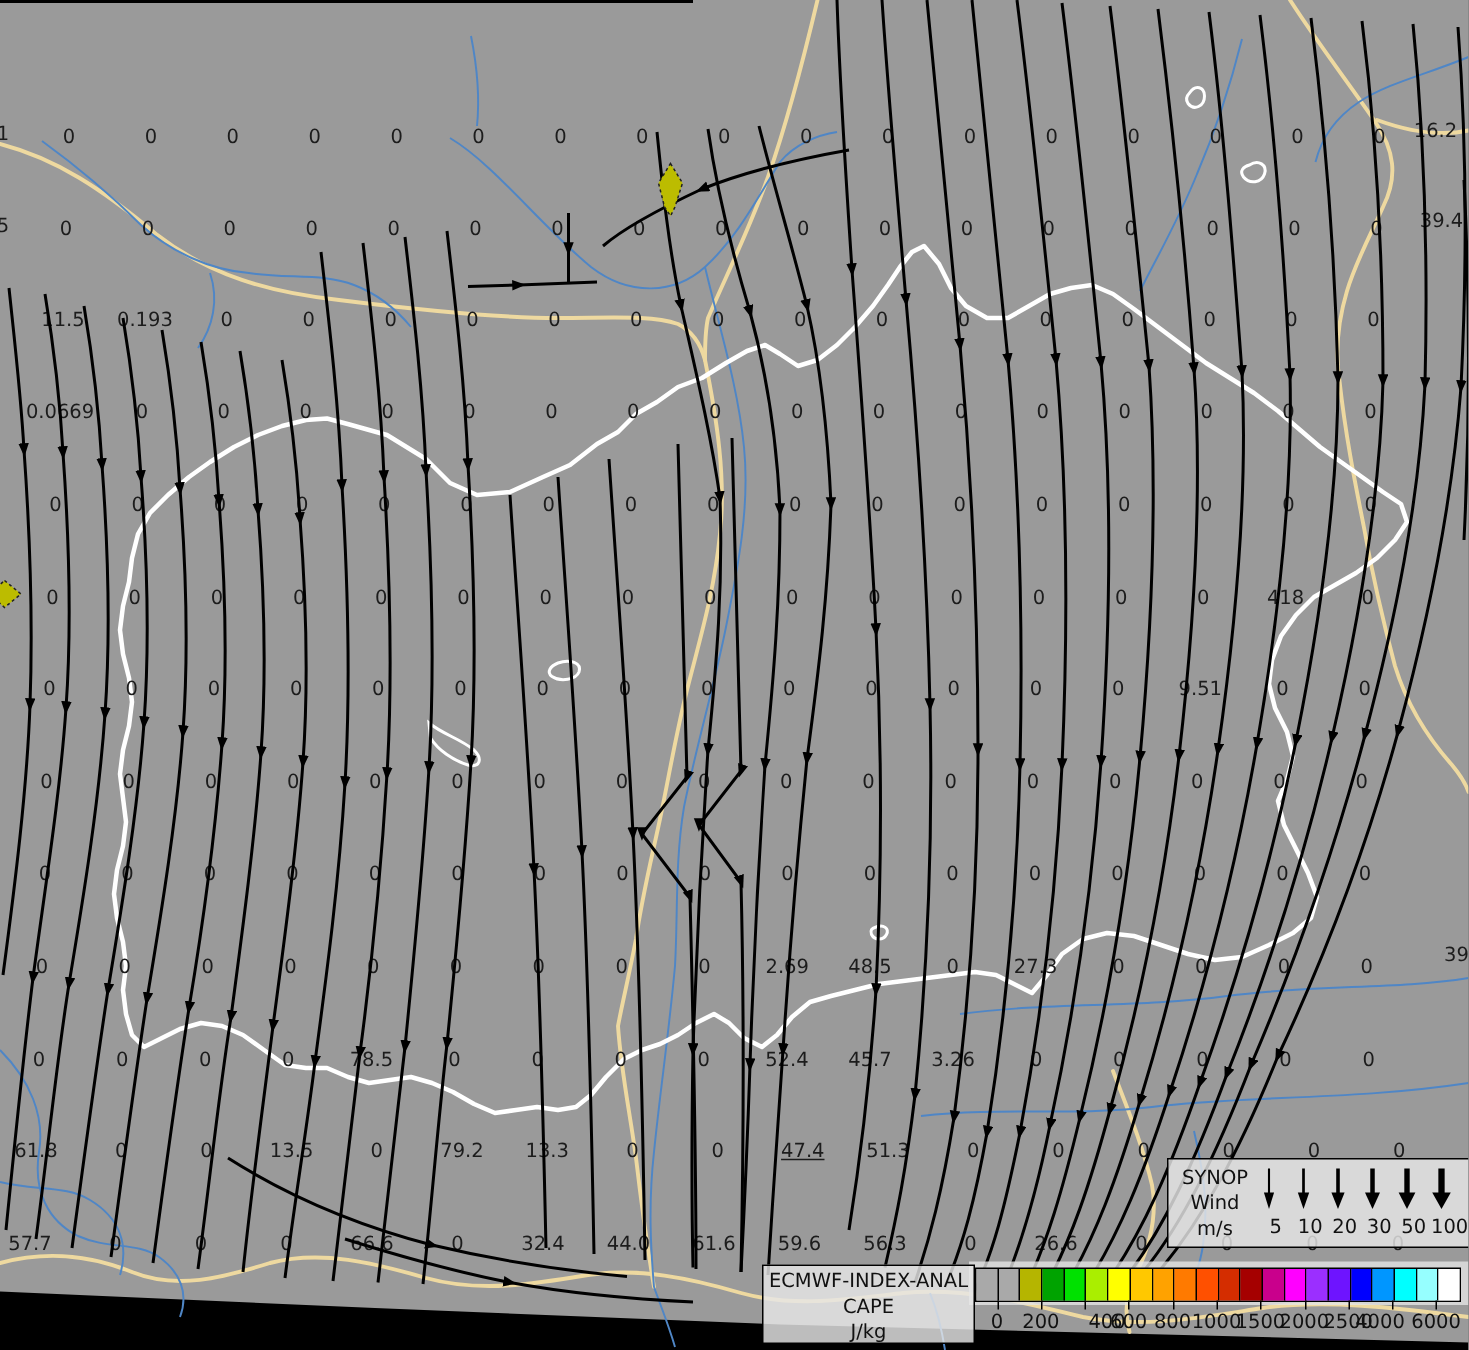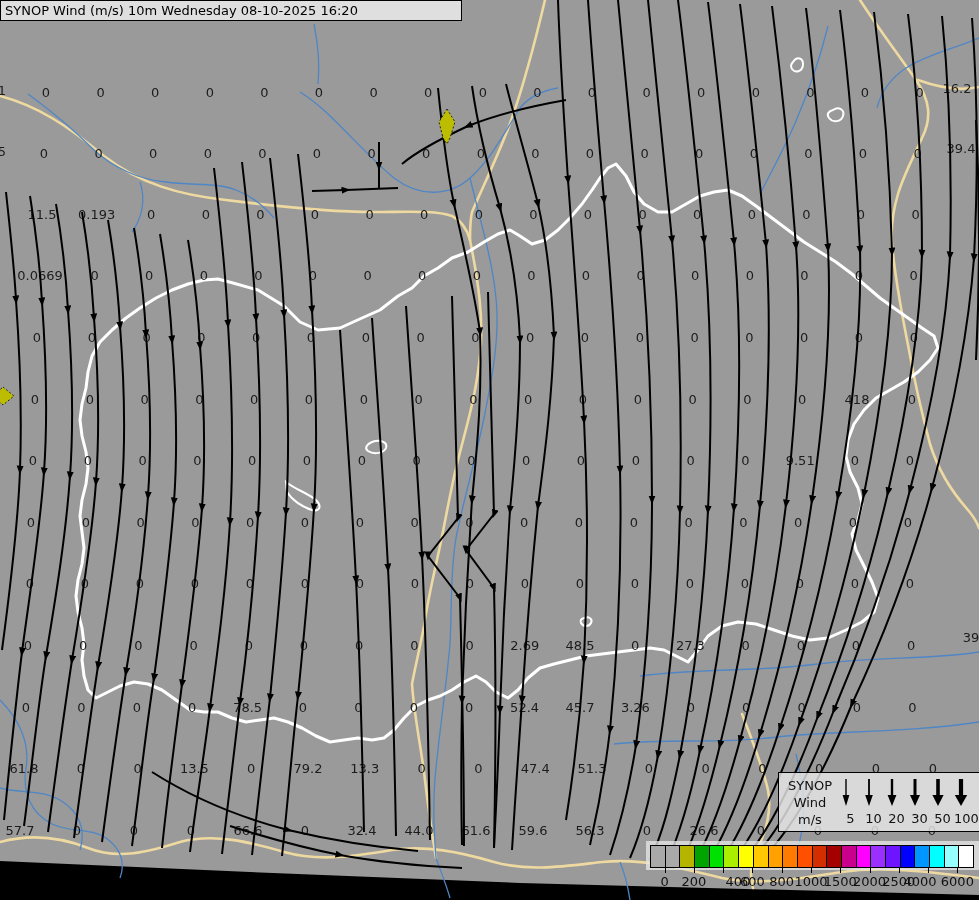--- a/index.html
+++ b/index.html
@@ -300,21 +300,21 @@
       <span class="station" style="left: 912.4px; top: 707px;">0</span>
       <span class="station" style="left: 24px; top: 768px;">61.8</span>
       <span class="station" style="left: 80.8px; top: 768px;">0</span>
       <span class="station" style="left: 137.6px; top: 768px;">0</span>
       <span class="station" style="left: 194.4px; top: 768px;">13.5</span>
       <span class="station" style="left: 251.2px; top: 768px;">0</span>
       <span class="station" style="left: 308px; top: 768px;">79.2</span>
       <span class="station" style="left: 364.8px; top: 768px;">13.3</span>
       <span class="station" style="left: 421.6px; top: 768px;">0</span>
       <span class="station" style="left: 478.4px; top: 768px;">0</span>
-      <span class="station" style="left: 535.2px; top: 768px;">47.4</span>
+      <span class="station" style="left: 535.2px; top: 768px; text-decoration: underline;">47.4</span>
       <span class="station" style="left: 592px; top: 768px;">51.3</span>
       <span class="station" style="left: 648.8px; top: 768px;">0</span>
       <span class="station" style="left: 705.6px; top: 768px;">0</span>
       <span class="station" style="left: 762.4px; top: 768px;">0</span>
       <span class="station" style="left: 819.2px; top: 768px;">0</span>
       <span class="station" style="left: 876px; top: 768px;">0</span>
       <span class="station" style="left: 932.8px; top: 768px;">0</span>
       <span class="station" style="left: 20px; top: 830px;">57.7</span>
       <span class="station" style="left: 77px; top: 830px;">0</span>
       <span class="station" style="left: 134px; top: 830px;">0</span>
@@ -392,21 +392,20 @@
       <path d="M 972,18 C 978,98 978,178 974,258 C 968,338 952,414 932,488 C 912,562 884,636 852,704 C 826,768 802,812 774,846"></path>
       <path d="M 976,120 C 980,200 980,280 976,360"></path>
     </g>
     <g stroke="#222" stroke-width="1" stroke-dasharray="2,2">
       <polygon points="447,109 455,122 450,138 447,144 443,138 439,122" fill="#bcbc00"></polygon>
       <polygon points="3,387 14,396 3,405 -7,396" fill="#bcbc00"></polygon>
     </g>
   </svg>
 
   <div id="title-block">
-    <div class="title-line">SYNOP Wind (m/s) 10m Wednesday 08-10-2025 16:20</div>
   </div>
 
   <div id="synop-legend">
     <div id="synop-labels">
       <div>SYNOP</div>
       <div>Wind</div>
       <div>m/s</div>
     </div>
     <div id="synop-arrows">
         <div class="synop-col">
@@ -448,20 +447,25 @@
           <svg width="14" height="30">
             <line x1="7" y1="2" x2="7" y2="22" stroke="#000" stroke-width="4.2"></line>
             <polygon points="0.7999999999999998,18 13.2,18 7,29" fill="#000"></polygon>
           </svg>
           <div class="synop-speed">100</div>
         </div>
       </div>
   </div>
 
   <div id="cape-bar-backdrop"></div>
+  <div id="cape-label-box">
+    <div>ECMWF-INDEX-ANAL</div>
+    <div>CAPE</div>
+    <div>J/kg</div>
+  </div>
   <div id="cape-bar">
       <div class="cape-cell" style="background: rgb(169, 169, 169);"></div>
       <div class="cape-cell" style="background: rgb(169, 169, 169);"></div>
       <div class="cape-cell" style="background: rgb(181, 181, 0);"></div>
       <div class="cape-cell" style="background: rgb(0, 163, 0);"></div>
       <div class="cape-cell" style="background: rgb(0, 225, 0);"></div>
       <div class="cape-cell" style="background: rgb(170, 238, 0);"></div>
       <div class="cape-cell" style="background: rgb(255, 255, 0);"></div>
       <div class="cape-cell" style="background: rgb(255, 200, 0);"></div>
       <div class="cape-cell" style="background: rgb(255, 162, 0);"></div>

